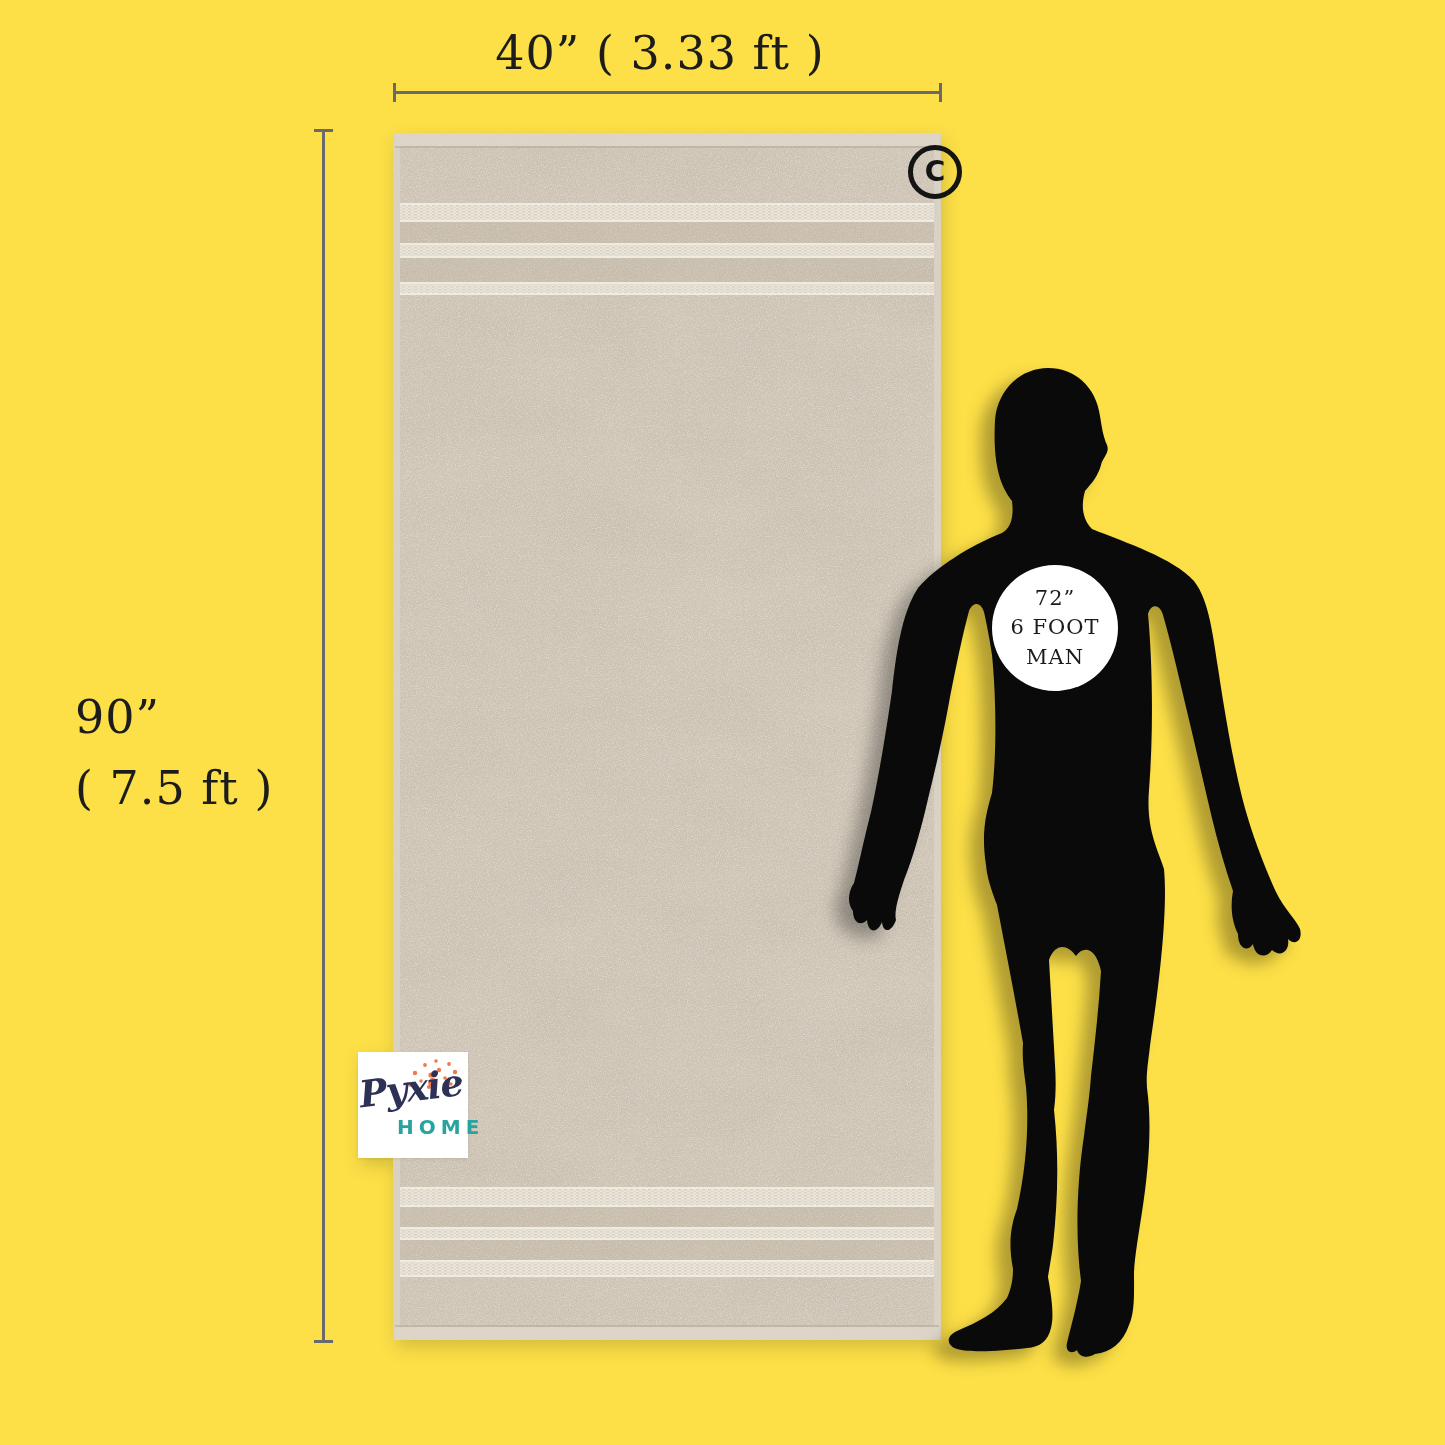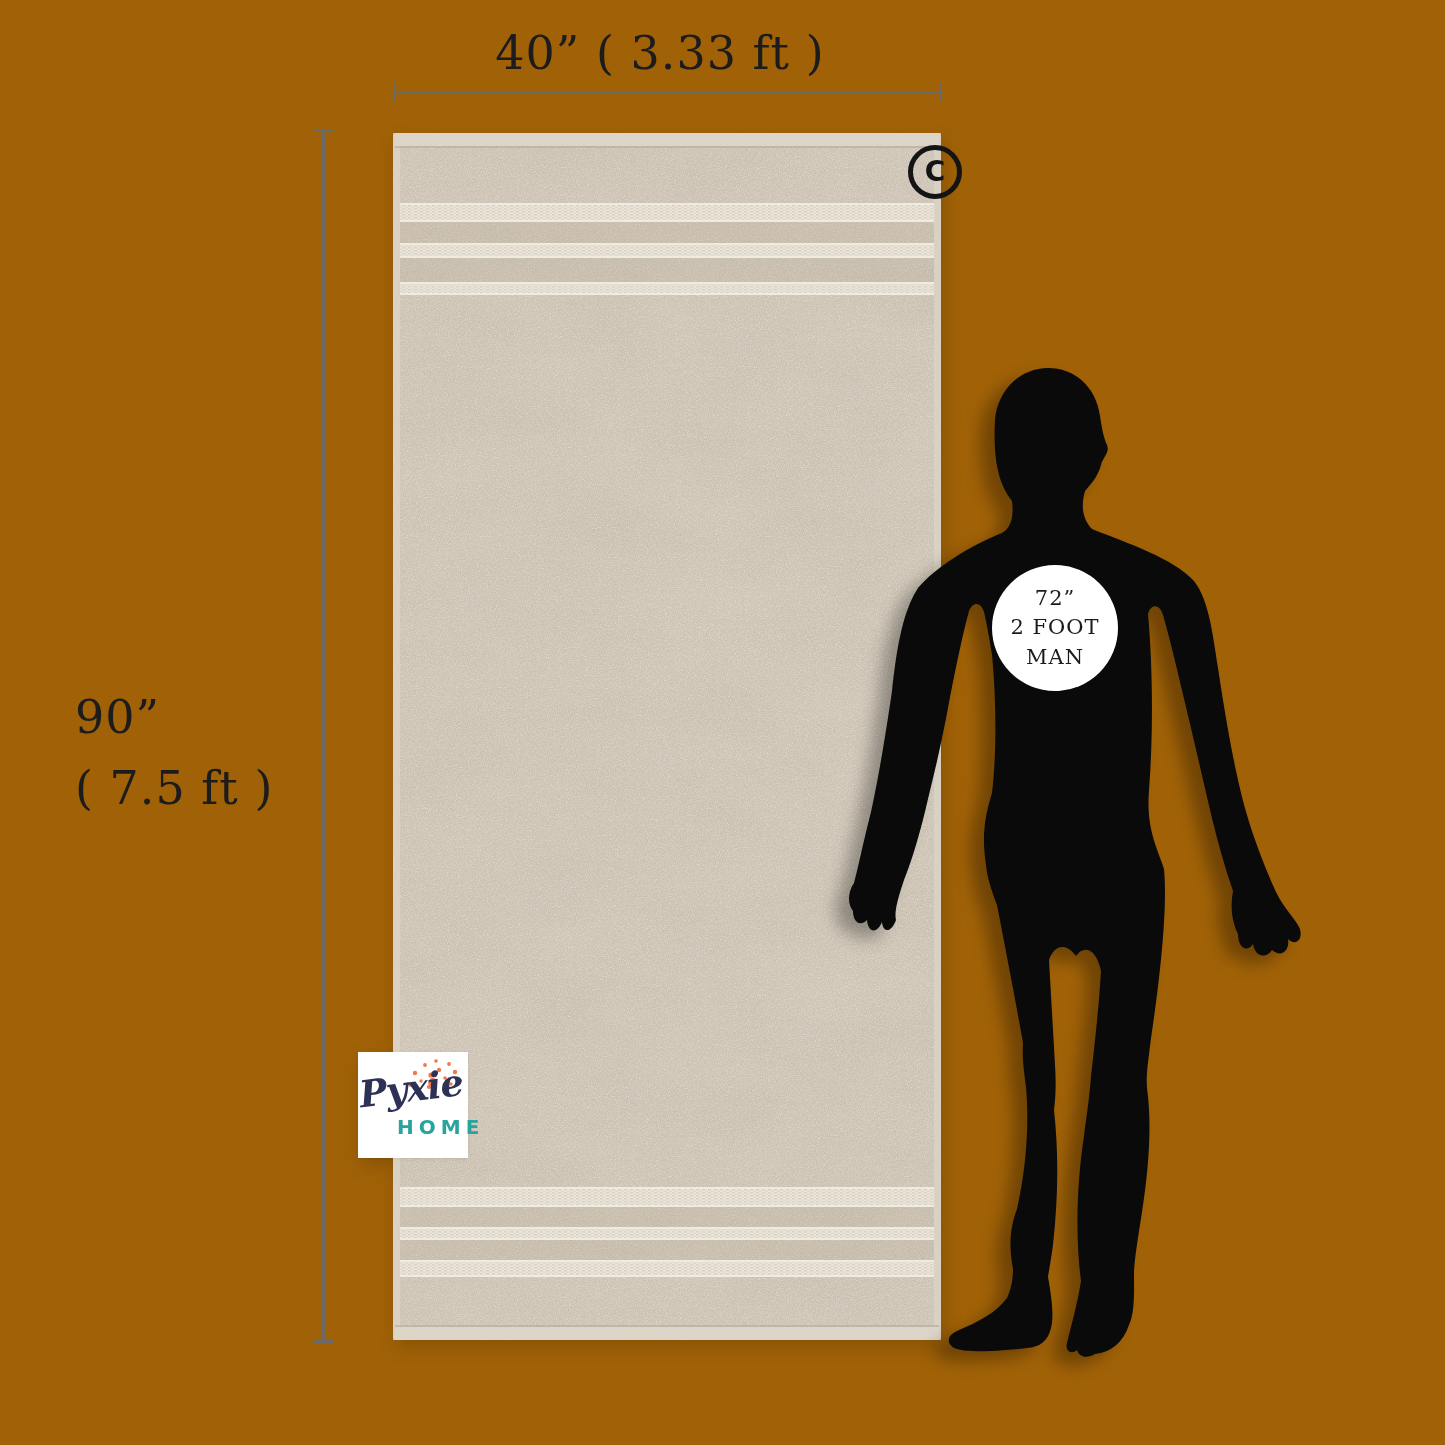--- a/index.html
+++ b/index.html
@@ -1,18 +1,18 @@
 <!DOCTYPE html>
 <html><head>
 <meta charset="utf-8">
 <style>
   html, body { margin: 0; padding: 0; background: #ffffff; }
   .canvas {
     position: relative; width: 1445px; height: 1445px;
-    background: #a16207; overflow: hidden;
+    background: #fde047; overflow: hidden;
     font-family: "DejaVu Serif", serif; color: #1c1c1c;
   }
 
   
   .w-label {
     position: absolute; left: 380px; top: 26px; width: 560px;
     text-align: center; font-size: 46px; letter-spacing: 1px; color: #1c1c1c;
   }
   .w-line {
     position: absolute; left: 393px; top: 91px; width: 549px; height: 3px;
@@ -273,17 +273,17 @@
       C53,292 58,250 75,224
       C92,204 126,182 159,169
       C168,164 171,153 169,137
       C155,119 150,95 152,56
       C155,24 179,4 205,4
       Z"></path>
   </svg>
 
   <div class="badge">
     <div>72”</div>
-    <div>2 FOOT</div>
+    <div>6 FOOT</div>
     <div>MAN</div>
   </div>
 
 </div>
 
 </body></html>

